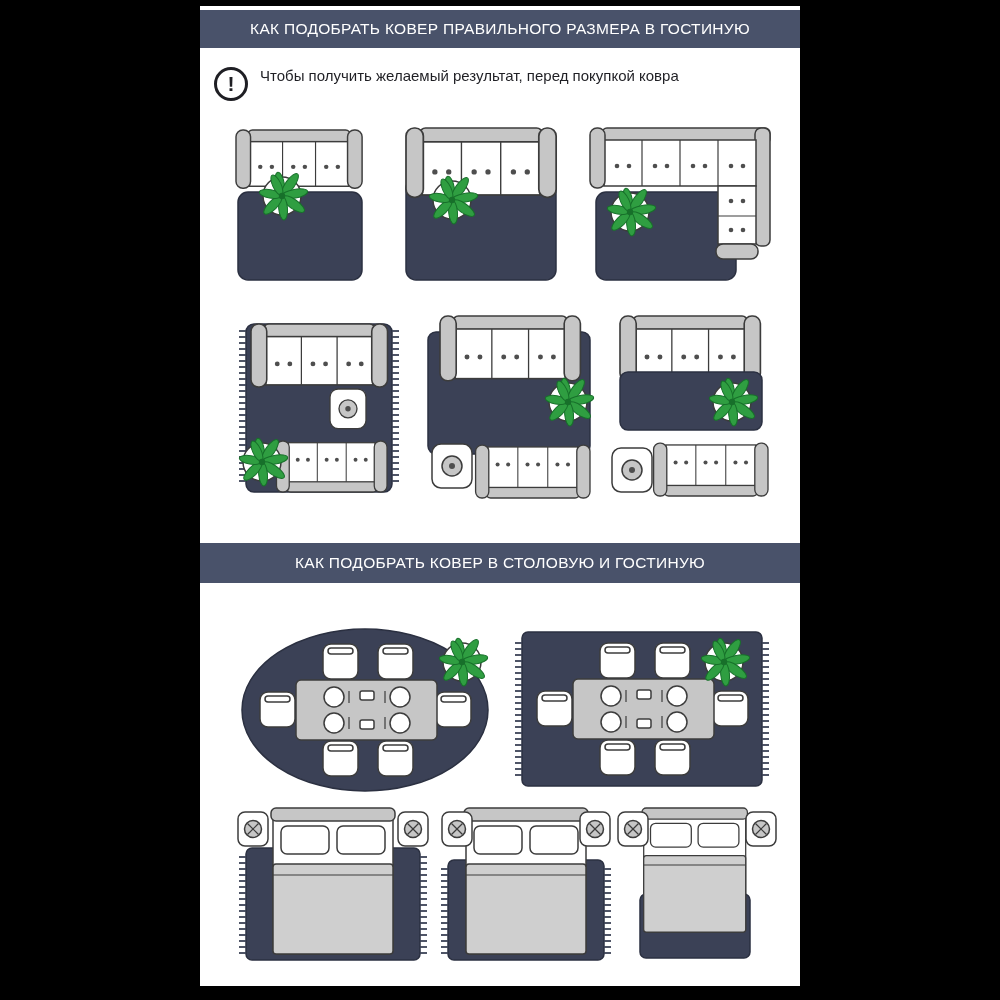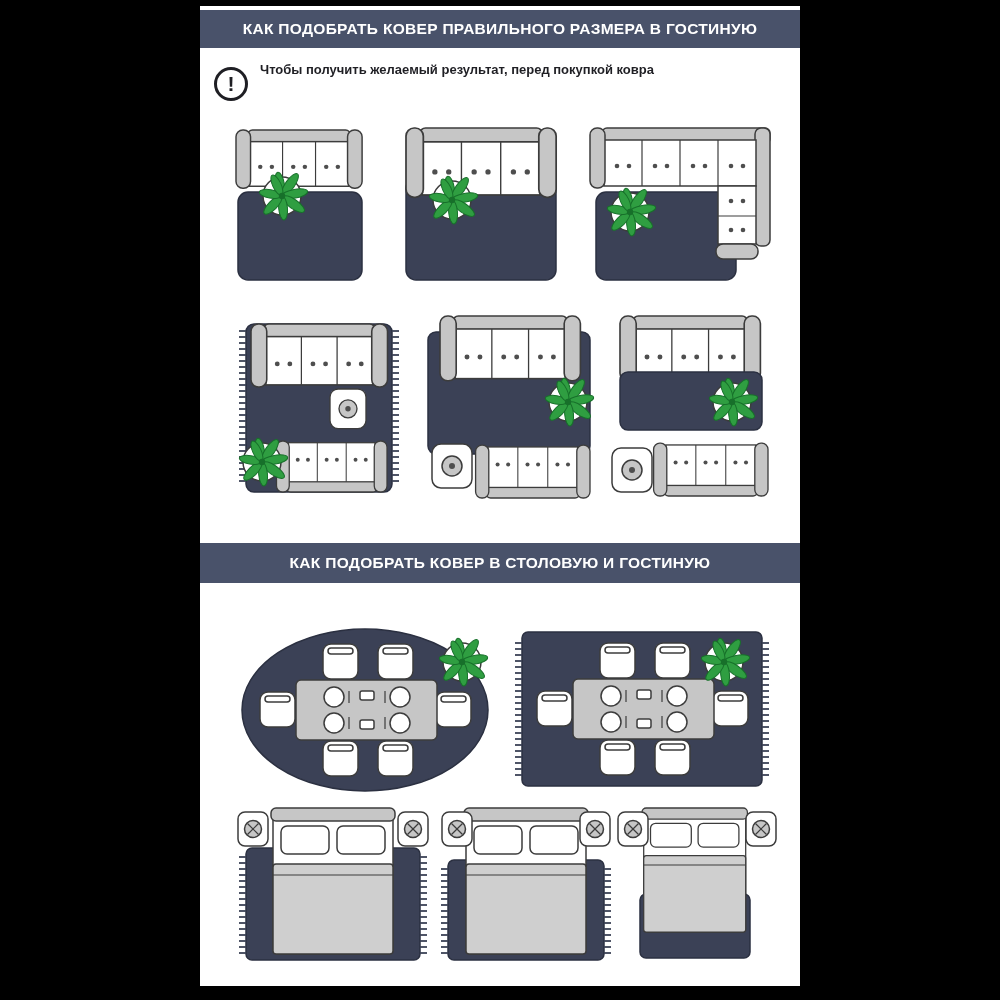--- a/index.html
+++ b/index.html
@@ -3,28 +3,28 @@
 <meta charset="utf-8">
 <style>
   * { margin:0; padding:0; box-sizing:border-box; }
   html,body { background:#000; }
   body { width:1000px; height:1000px; font-family:"Liberation Sans", sans-serif; }
   .canvas { position:relative; width:1000px; height:1000px; background:var(--canvas-bg,#000); overflow:hidden; }
   .letterbox { position:absolute; top:0; width:200px; height:1000px; background:var(--canvas-bg,#000); }
   .letterbox.left { left:0; } .letterbox.right { right:0; }
   .content { position:absolute; left:200px; top:6px; width:600px; height:980px; background:var(--content-bg,#fff); }
   .band { position:absolute; left:200px; width:600px; background:var(--header-bg,#49526a); color:var(--header-text,#fff);
-          display:flex; align-items:center; justify-content:center; font-weight:bold; font-size:15.5px;
+          display:flex; align-items:center; justify-content:center; font-weight:normal; font-size:15.5px;
           letter-spacing:.3px; }
   .band1 { top:10px; height:38px; }
   .band2 { top:543px; height:40px; }
   .note-icon { position:absolute; left:214px; top:67px; width:34px; height:34px; border:3px solid var(--note-text,#222);
                border-radius:50%; display:flex; align-items:center; justify-content:center;
                font-weight:bold; font-size:21px; color:var(--note-text,#222); }
-  .note-text { position:absolute; left:260px; top:60px; font-size:13px; font-weight:bold;
+  .note-text { position:absolute; left:260px; top:66px; font-size:15px; font-weight:normal;
                color:var(--note-text,#222); line-height:20px; }
   svg.diag { position:absolute; overflow:visible; }
   
   .o   { stroke:var(--outline,#3c3c3c); stroke-width:1.5; }
   .lo  { stroke:var(--outline,#3c3c3c); stroke-width:1.2; fill:none; }
   .furn  { fill:var(--furniture,#c6c6c6); }
   .furnl { fill:var(--furniture-light,#cfcfcf); }
   .white { fill:#fff; }
   .dot { fill:#4e4e4e; }
   .rug { fill:var(--rug,#3b4156); stroke:var(--rug-edge,#2b3041); stroke-width:1.5; }

